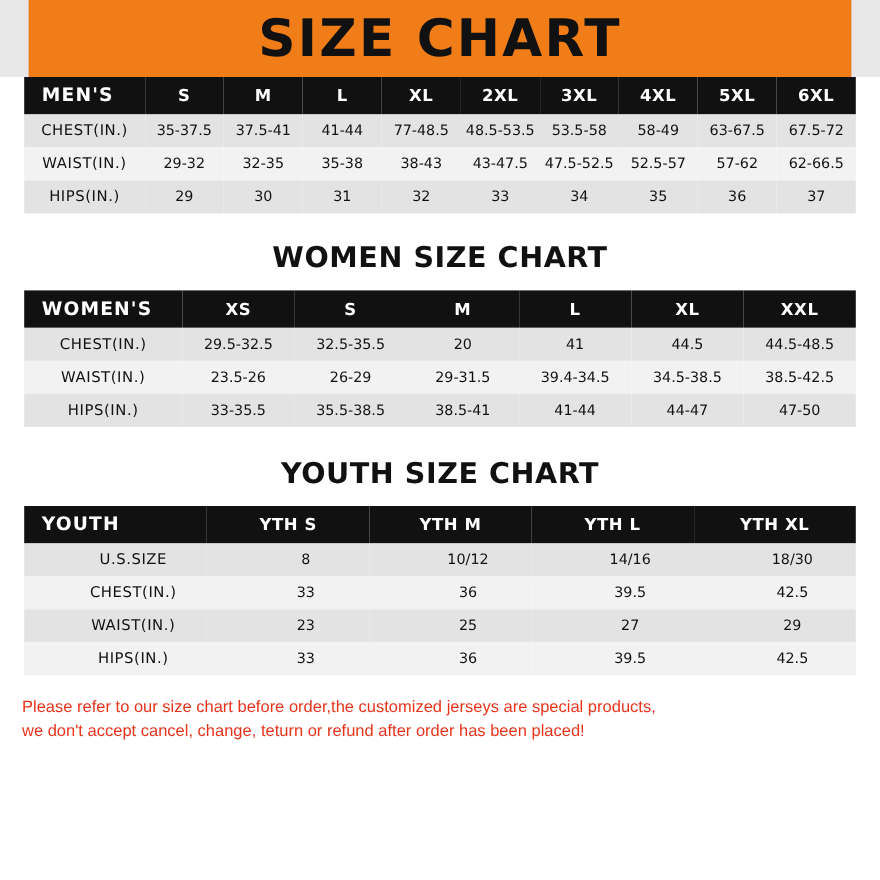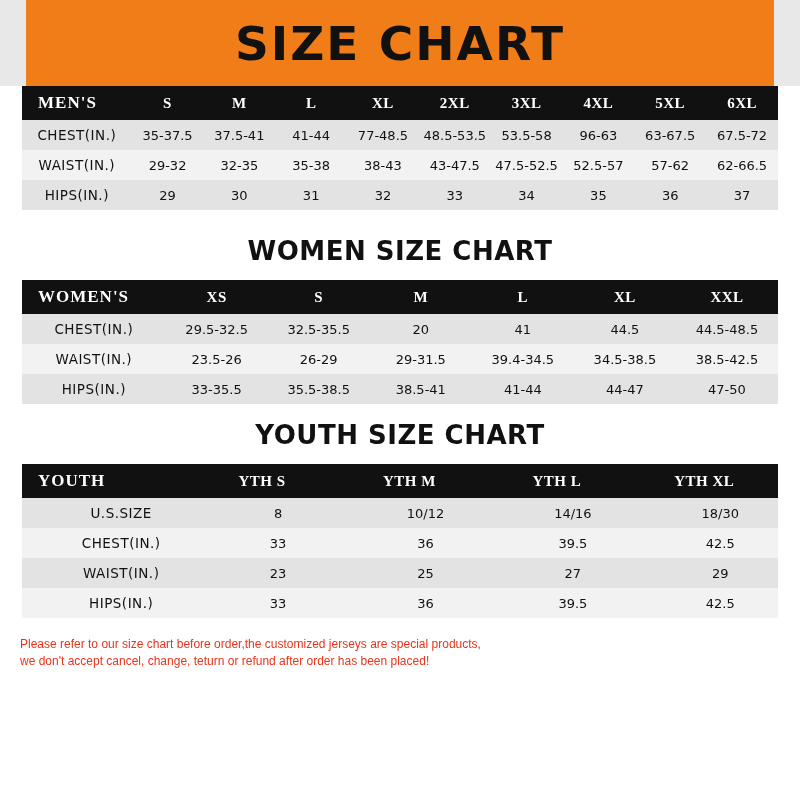--- a/index.html
+++ b/index.html
@@ -16,21 +16,21 @@
   .page {
     position: relative;
     width: 800px;
     height: 800px;
     background: #ffffff;
     box-sizing: border-box;
   }
   
   .header-bar {
     position: relative;
-    height: 86px;
+    height: 70px;
     background: #f07d18;
     display: flex;
     align-items: center;
     justify-content: center;
   }
   .header-bar::before,
   .header-bar::after {
     content: "";
     position: absolute;
     top: 0;
@@ -59,21 +59,21 @@
   .section-title {
     text-align: center;
     font-family: "DejaVu Sans", sans-serif;
     font-weight: bold;
     font-size: 26px;
     color: #111111;
     letter-spacing: 0.5px;
   }
   .t1 { margin: 20px 0 12px; }
   .t2 { margin: 26px 0 14px; }
-  .t3 { margin: 16px 0 14px; }
+  .t3 { margin: 28px 0 14px; }
 
   table.size-table {
     width: 100%;
     border-collapse: collapse;
     table-layout: fixed;
   }
   table.size-table th,
   table.size-table td {
     text-align: center;
     font-family: "DejaVu Sans", sans-serif;
@@ -83,21 +83,20 @@
   
   table.size-table thead tr {
     background: #111111;
   }
   table.size-table thead th {
     color: #ffffff;
     font-weight: bold;
     height: 34px;
     font-size: 15px;
     letter-spacing: 0.5px;
-    font-family: Liberation Serif, serif;
   }
   table.size-table thead th.corner {
     text-align: left;
     padding-left: 16px;
     font-size: 17px;
     letter-spacing: 1px;
   }
   table.size-table tbody td {
     height: 30px;
     font-size: 13px;
@@ -120,21 +119,21 @@
   .youth-table thead th { height: 38px; }
   .women-table thead th { height: 38px; }
   .youth-table tbody td { height: 34px; font-size: 14px; padding-left: 32px; }
   .women-table tbody td { height: 32px; font-size: 14px; }
   .men-table thead th { height: 32px; }
 
   .notice {
     margin: 18px 20px 0 20px;
     color: #e8341c;
     font-family: "Liberation Sans", sans-serif;
-    font-size: 12px;
+    font-size: 15px;
     line-height: 1.45;
     text-align: left;
   }
 </style>
 </head>
 <body>
 
 <div class="page">
 
   <div class="header-bar">
@@ -172,21 +171,21 @@
       </thead>
       <tbody>
         <tr class="odd">
           <td class="rowlabel">CHEST(IN.)</td>
           <td>35-37.5</td>
           <td>37.5-41</td>
           <td>41-44</td>
           <td>77-48.5</td>
           <td>48.5-53.5</td>
           <td>53.5-58</td>
-          <td>96-63</td>
+          <td>58-49</td>
           <td>63-67.5</td>
           <td>67.5-72</td>
         </tr>
         <tr class="even">
           <td class="rowlabel">WAIST(IN.)</td>
           <td>29-32</td>
           <td>32-35</td>
           <td>35-38</td>
           <td>38-43</td>
           <td>43-47.5</td>

